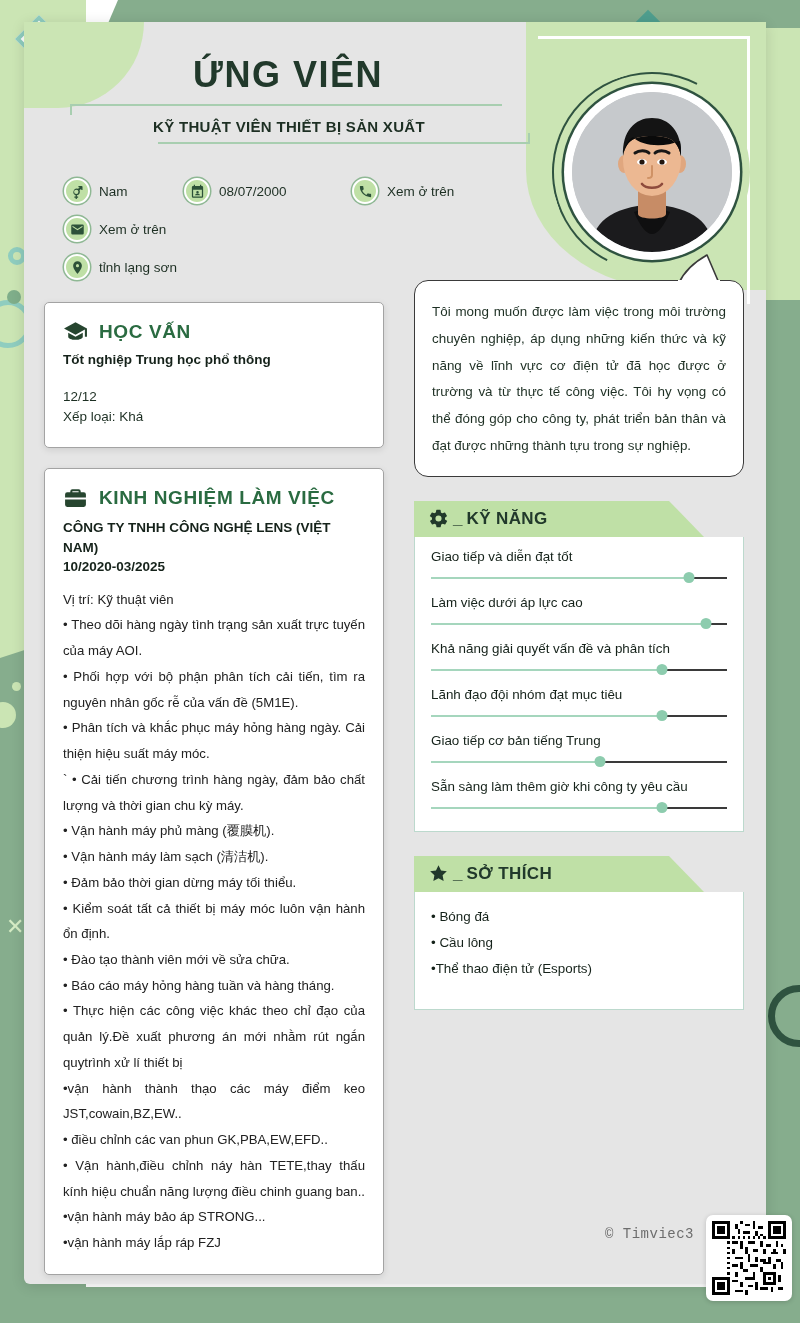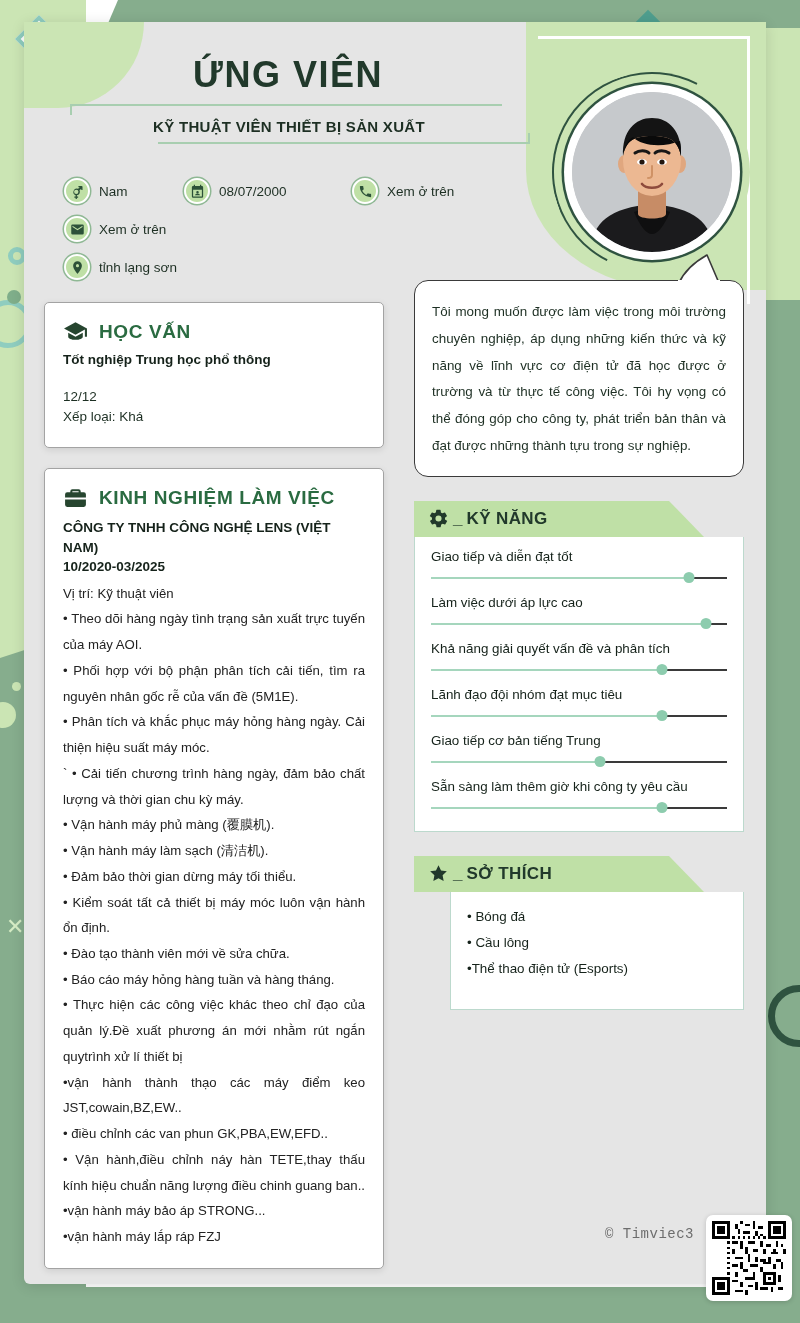--- a/index.html
+++ b/index.html
@@ -158,21 +158,21 @@
   .sec-head .sec-ico svg { width: 25px; height: 25px; fill: #26452f; }
   .sec-title {
     font-size: 19px; font-weight: 700; letter-spacing: .6px; color: #2a6b41;
   }
   .sec-body { padding: 2px 18px 18px; }
 
   .edu-deg { font-size: 13.5px; font-weight: 700; color: #15221a; margin-bottom: 22px; }
   .edu-line { font-size: 13.5px; color: #1d2f23; margin-bottom: 5px; }
 
   .exp-company { font-size: 13.5px; font-weight: 700; color: #15221a; line-height: 1.45; }
-  .exp-dates { font-size: 13.5px; font-weight: 700; color: #15221a; line-height: 1.45; margin-bottom: 4px; }
+  .exp-dates { font-size: 13.5px; font-weight: 700; color: #15221a; line-height: 1.45; margin-bottom: 10px; }
   .exp-line {
     font-size: 13.2px; color: #222; line-height: 1.95;
     text-align: justify; text-justify: inter-word;
   }
 
   
   .bubble {
     position: relative; background: #ffffff; border: 1.6px solid #3a3a3a;
     border-radius: 14px; padding: 18px 17px 16px;
   }
@@ -505,21 +505,21 @@
       <div style="margin-top:24px;">
         <div class="ribbon">
           <span class="r-ico">
             <svg viewBox="0 0 24 24">
                 <path d="M12 2.5l2.9 6 6.6.9-4.8 4.6 1.2 6.5L12 17.4 6.1 20.5l1.2-6.5L2.5 9.4l6.6-.9z"></path>
               </svg>
           </span>
           <span class="ribbon-sep">_</span>
           <span class="r-title">SỞ THÍCH</span>
         </div>
-        <div class="boxed" style="min-height:118px;margin-left:36px;">
+        <div class="boxed" style="min-height:118px;">
           <div class="hobby">• Bóng đá</div>
           <div class="hobby">• Cầu lông</div>
           <div class="hobby">•Thể thao điện tử (Esports)</div>
         </div>
       </div>
     </div>
 
     <div class="footer-credit">© Timviec3</div>
   </div>
 

